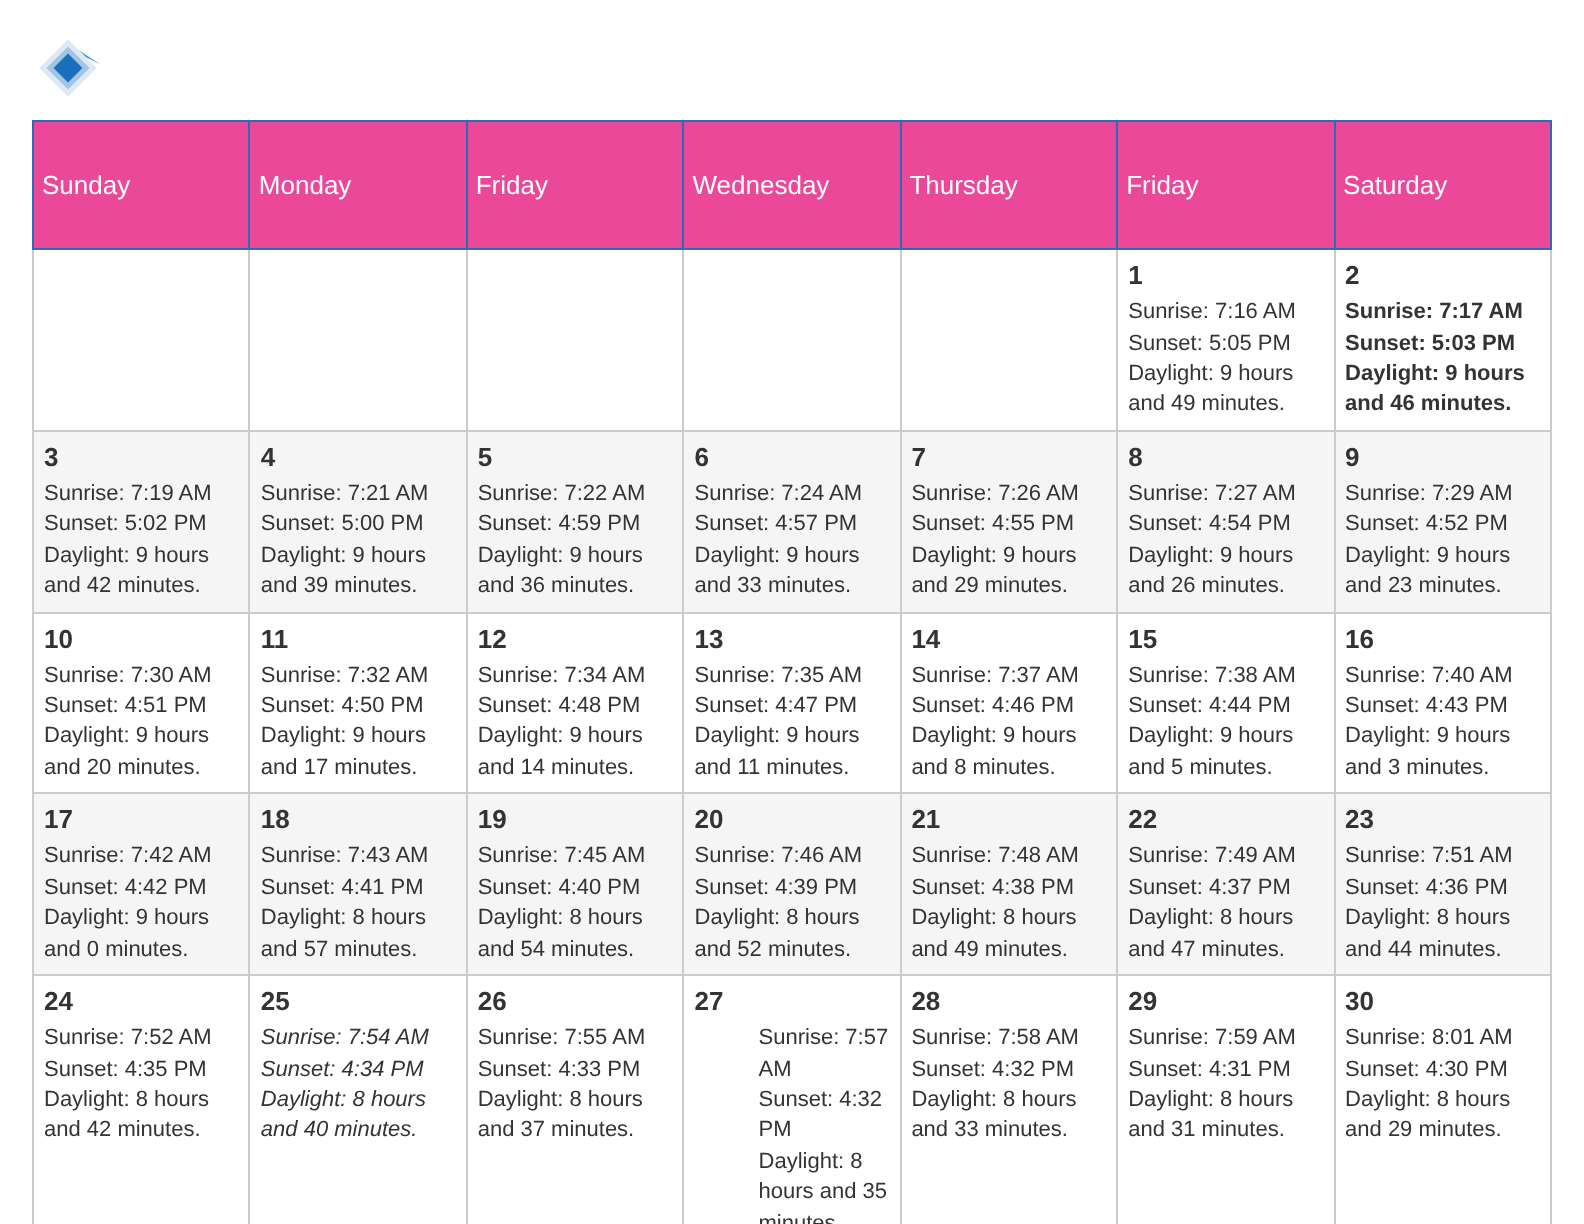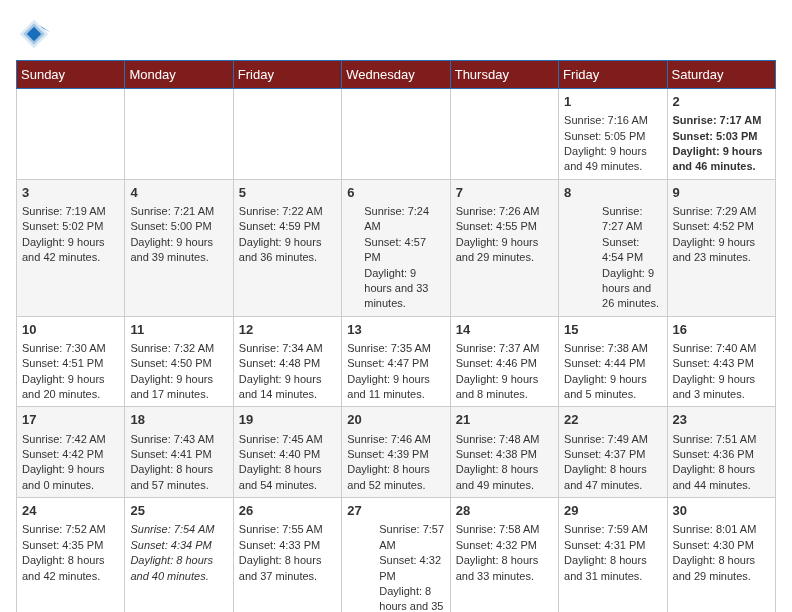--- a/index.html
+++ b/index.html
@@ -45,23 +45,23 @@
     .location {
       font-size: 14px;
       color: #555;
     }
     table {
       width: 100%;
       border-collapse: collapse;
       font-size: 11px;
     }
     thead tr th {
-      background: #7f1d1d;
+      background: #ec4899;
       color: #fff;
-      padding: 6px 4px;
+      padding: 24px 4px;
       text-align: left;
       font-size: 13px;
       font-weight: normal;
       border: 1px solid #2a6db5;
     }
     tbody tr td {
       width: calc(100% / 7);
       vertical-align: top;
       padding: 4px 5px;
       border: 1px solid #ccc;
@@ -152,33 +152,33 @@
 Daylight: 9 hours and 39 minutes.</div>
         </td>
         <td>
           <div class="day-num">5</div>
           <div style="white-space: pre-line;">Sunrise: 7:22 AM
 Sunset: 4:59 PM
 Daylight: 9 hours and 36 minutes.</div>
         </td>
         <td>
           <div class="day-num">6</div>
-          <div style="white-space: pre-line; margin-left: 17px;">Sunrise: 7:24 AM
+          <div style="white-space: pre-line;">Sunrise: 7:24 AM
 Sunset: 4:57 PM
 Daylight: 9 hours and 33 minutes.</div>
         </td>
         <td>
           <div class="day-num">7</div>
           <div style="white-space: pre-line;">Sunrise: 7:26 AM
 Sunset: 4:55 PM
 Daylight: 9 hours and 29 minutes.</div>
         </td>
         <td>
           <div class="day-num">8</div>
-          <div style="white-space: pre-line; margin-left: 38px;">Sunrise: 7:27 AM
+          <div style="white-space: pre-line;">Sunrise: 7:27 AM
 Sunset: 4:54 PM
 Daylight: 9 hours and 26 minutes.</div>
         </td>
         <td>
           <div class="day-num">9</div>
           <div style="white-space: pre-line;">Sunrise: 7:29 AM
 Sunset: 4:52 PM
 Daylight: 9 hours and 23 minutes.</div>
         </td>
       </tr>

